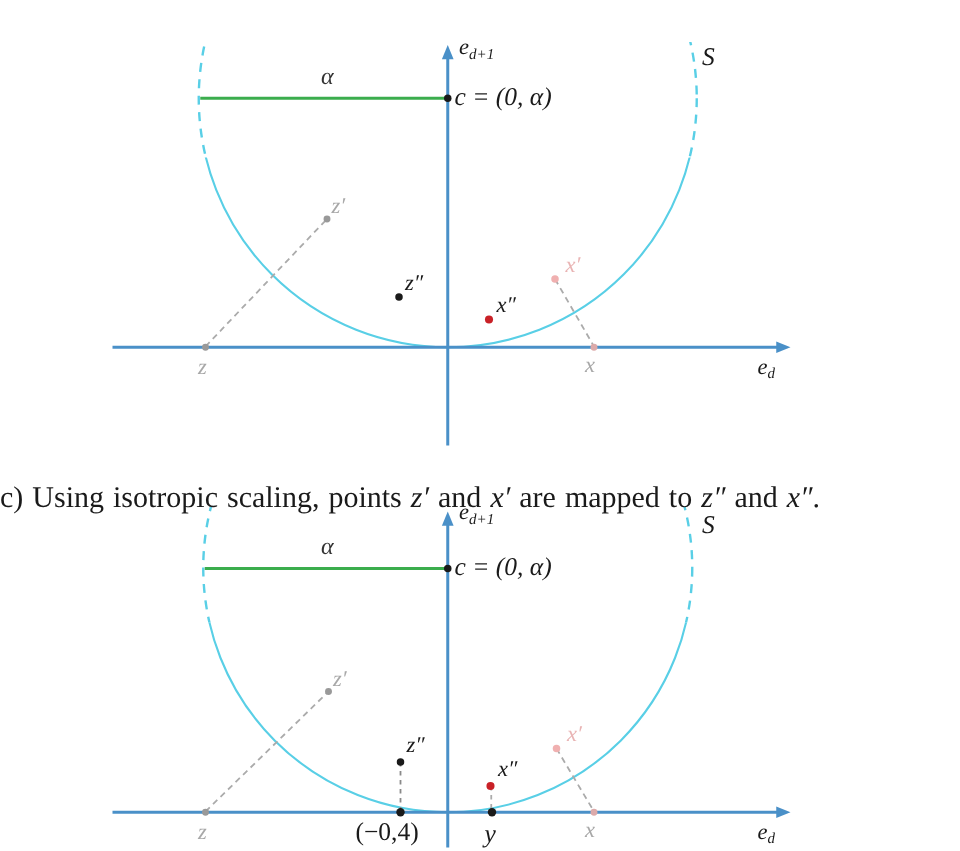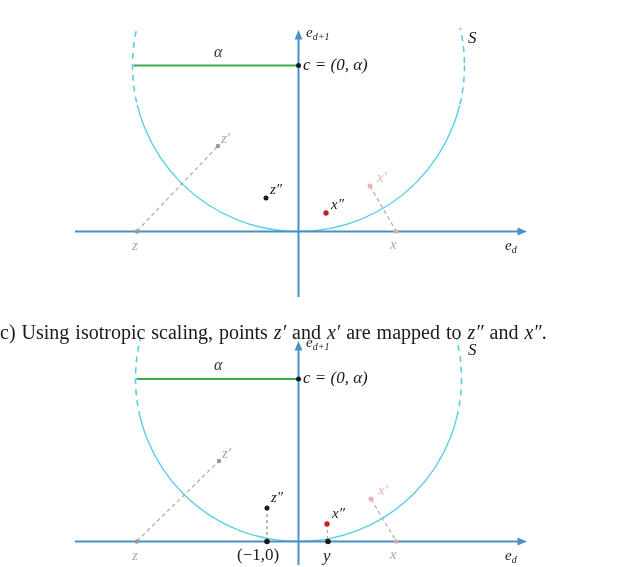--- a/index.html
+++ b/index.html
@@ -104,18 +104,18 @@
 
   <span class="lbl" style="left:306px;top:335px;"><span>e</span><sub class="ax">d+1</sub></span>
   <span class="lbl lab-dim" style="left:214px;top:357px;font-size:16px;">α</span>
   <span class="lbl big" style="left:303px;top:369px;">c = (0, α)</span>
   <span class="lbl big" style="left:468px;top:341px;">S</span>
   <span class="lbl lab-gray" style="left:222px;top:446px;">z′</span>
   <span class="lbl" style="left:271px;top:490px;">z″</span>
   <span class="lbl" style="left:332px;top:506px;">x″</span>
   <span class="lbl lab-pink" style="left:378px;top:483px;">x′</span>
   <span class="lbl lab-gray" style="left:132px;top:548px;">z</span>
-  <span class="lbl plain big" style="left:237px;top:546px;">(−1,0)</span>
+  <span class="lbl plain big" style="left:237px;top:546px;">(−0,4)</span>
   <span class="lbl big" style="left:323px;top:547px;">y</span>
   <span class="lbl lab-gray" style="left:390px;top:547px;">x</span>
   <span class="lbl" style="left:505px;top:548px;"><span>e</span><sub class="ax">d</sub></span>
 
 </div>
 
 </body></html>

